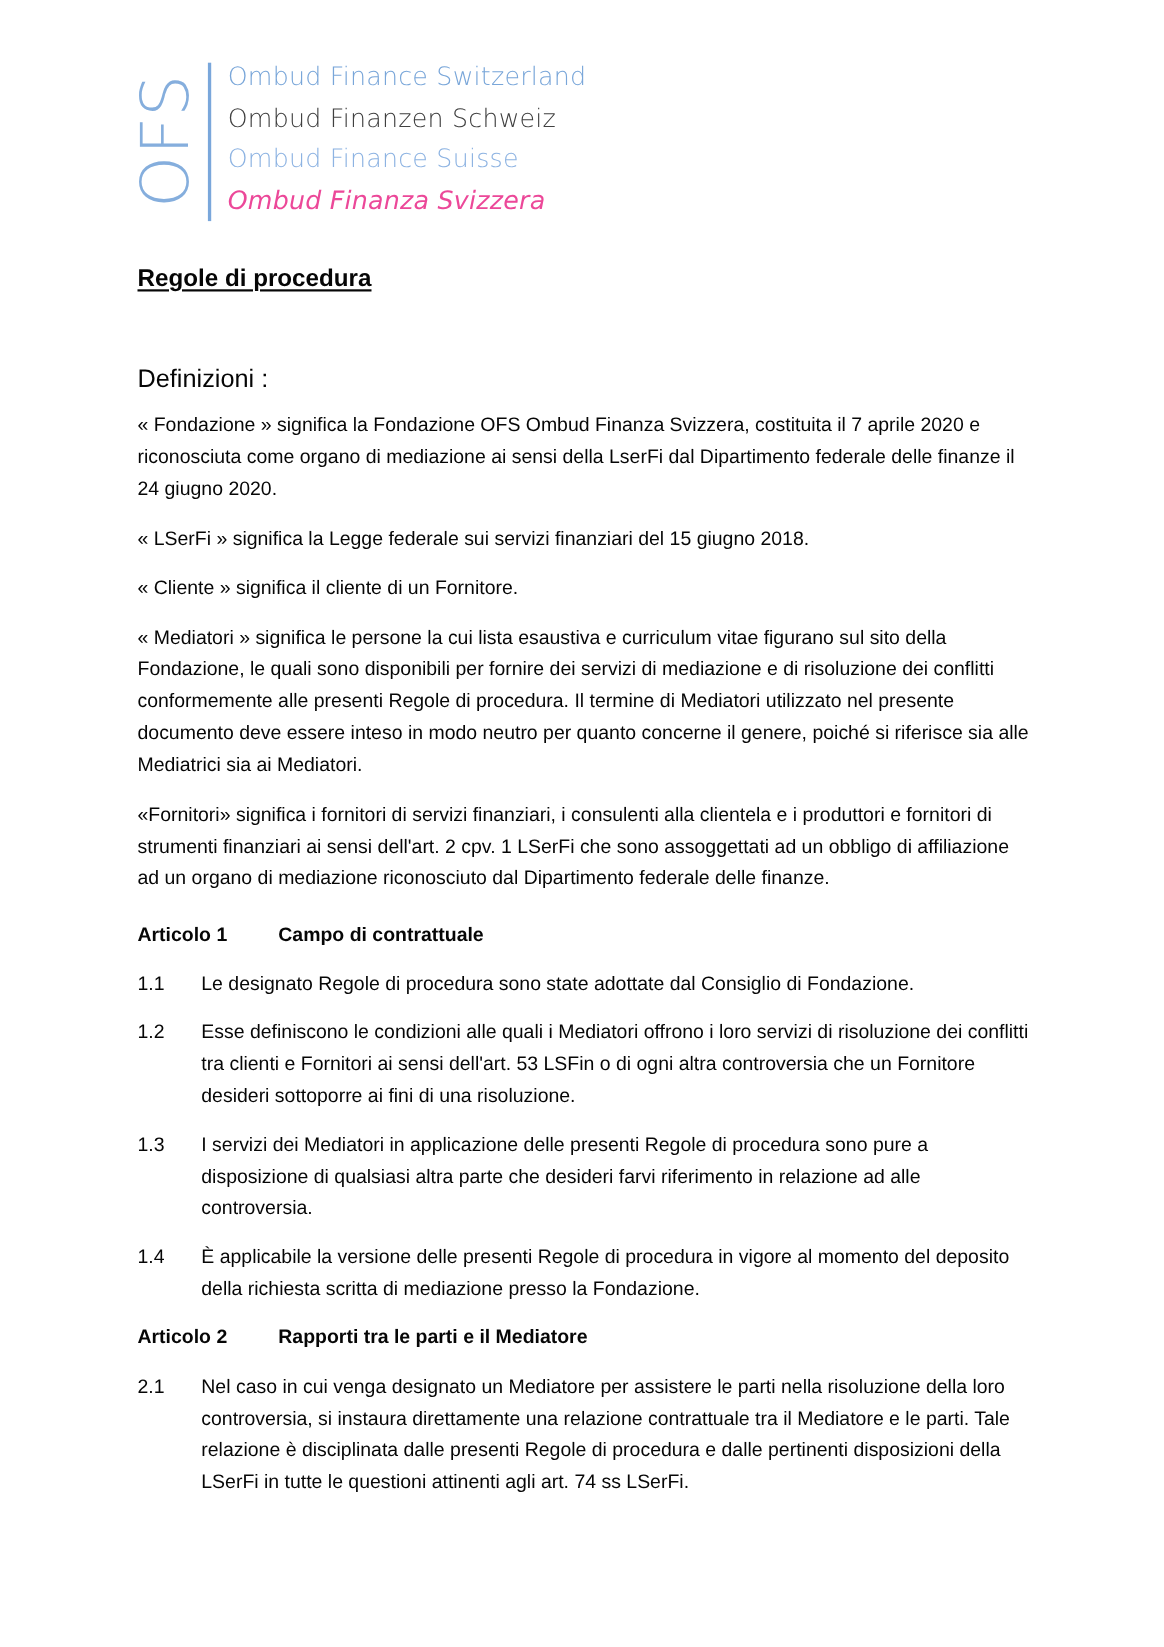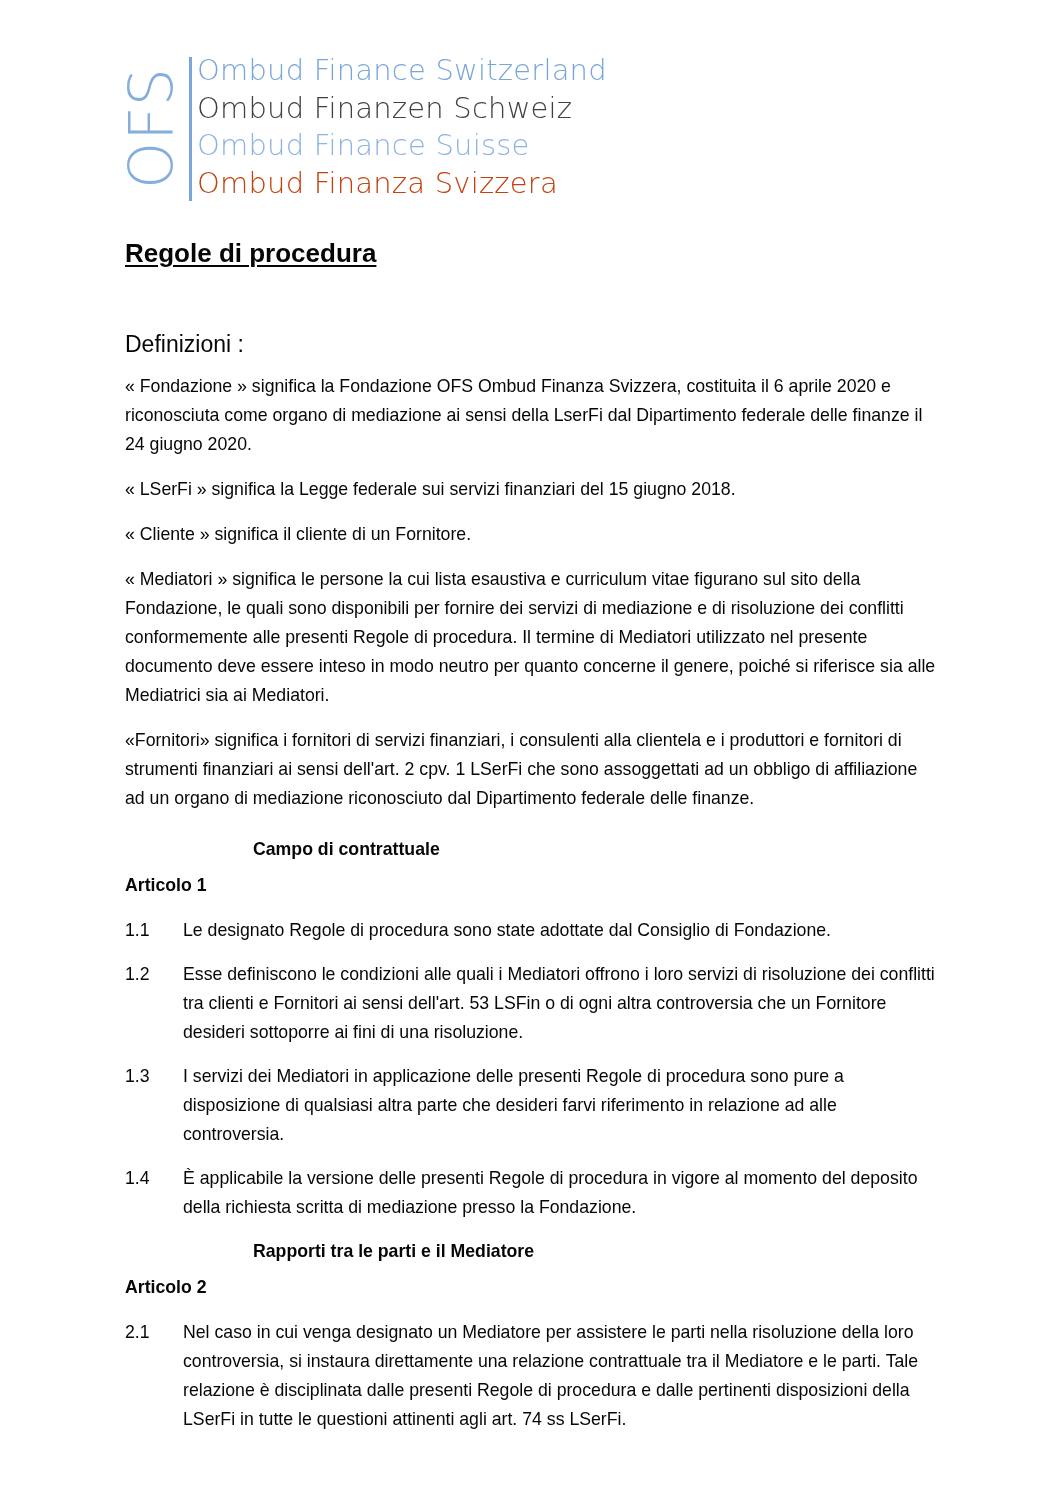--- a/index.html
+++ b/index.html
@@ -35,39 +35,39 @@
   }
   .logo-bar {
     position: absolute;
     left: 189px;
     top: 57px;
     width: 3px;
     height: 144px;
   }
   .logo-lines {
     position: absolute;
-    left: 197px;
+    left: 207px;
     top: 52px;
     font-family: "DejaVu Sans", sans-serif;
     font-weight: 300;
-    font-size: 29px;
+    font-size: 23px;
     line-height: 37.5px;
     letter-spacing: 0.2px;
     white-space: nowrap;
   }
 
   
   .content {
     position: absolute;
     left: 125px;
     top: 240px;
     width: 815px;
   }
   .doc-title {
-    font-size: 26px;
+    font-size: 22px;
     font-weight: bold;
     line-height: 26px;
     margin: 0 0 64px 0;
     text-decoration: underline;
     text-decoration-thickness: 2px;
     text-underline-offset: 3px;
   }
   .def-heading {
     font-size: 23px;
     font-weight: normal;
@@ -84,21 +84,20 @@
     font-size: 17.7px;
     font-weight: bold;
     line-height: 29px;
     margin: 0 0 16px 0;
   }
   .sec-heading.first {
     margin-top: 22px;
   }
   .sec-label {
     flex: 0 0 128px;
-    margin-top: 36px;
   }
   .item {
     display: flex;
     font-size: 17.7px;
     line-height: 29px;
     margin: 4px 0 15px 0;
   }
   .item-num {
     flex: 0 0 58px;
   }
@@ -111,31 +110,31 @@
 
 <div class="page">
 
   <header>
     <div class="ofs-mark" style="color: rgb(133, 174, 221);">OFS</div>
     <div class="logo-bar" style="background-color: rgb(122, 167, 219);"></div>
     <div class="logo-lines">
       <div class="logo-line" style="color: rgb(121, 166, 217);">Ombud Finance Switzerland</div>
       <div class="logo-line" style="color: #404040;">Ombud Finanzen Schweiz</div>
       <div class="logo-line" style="color: rgb(141, 179, 226);">Ombud Finance Suisse</div>
-      <div class="logo-line" style="color: #c2410c;">Ombud Finanza Svizzera</div>
+      <div class="logo-line" style="color: #ec4899; font-style: italic;">Ombud Finanza Svizzera</div>
     </div>
   </header>
 
   <main class="content">
 
     <h1 class="doc-title">Regole di procedura</h1>
 
     <h2 class="def-heading">Definizioni :</h2>
 
-    <p class="para">« Fondazione » significa la Fondazione OFS Ombud Finanza Svizzera, costituita il 6 aprile 2020 e riconosciuta come organo di mediazione ai sensi della LserFi dal Dipartimento federale delle finanze il 24 giugno 2020.</p>
+    <p class="para">« Fondazione » significa la Fondazione OFS Ombud Finanza Svizzera, costituita il 7 aprile 2020 e riconosciuta come organo di mediazione ai sensi della LserFi dal Dipartimento federale delle finanze il 24 giugno 2020.</p>
     <p class="para">« LSerFi » significa la Legge federale sui servizi finanziari del 15 giugno 2018.</p>
     <p class="para">« Cliente » significa il cliente di un Fornitore.</p>
     <p class="para">« Mediatori » significa le persone la cui lista esaustiva e curriculum vitae figurano sul sito della Fondazione, le quali sono disponibili per fornire dei servizi di mediazione e di risoluzione dei conflitti conformemente alle presenti Regole di procedura. Il termine di Mediatori utilizzato nel presente documento deve essere inteso in modo neutro per quanto concerne il genere, poiché si riferisce sia alle Mediatrici sia ai Mediatori.</p>
     <p class="para">«Fornitori» significa i fornitori di servizi finanziari, i consulenti alla clientela e i produttori e fornitori di strumenti finanziari ai sensi dell'art. 2 cpv. 1 LSerFi che sono assoggettati ad un obbligo di affiliazione ad un organo di mediazione riconosciuto dal Dipartimento federale delle finanze.</p>
 
     <h2 class="sec-heading first">
       <span class="sec-label">Articolo 1</span>
       <span class="sec-title">Campo di contrattuale</span>
     </h2>
 

